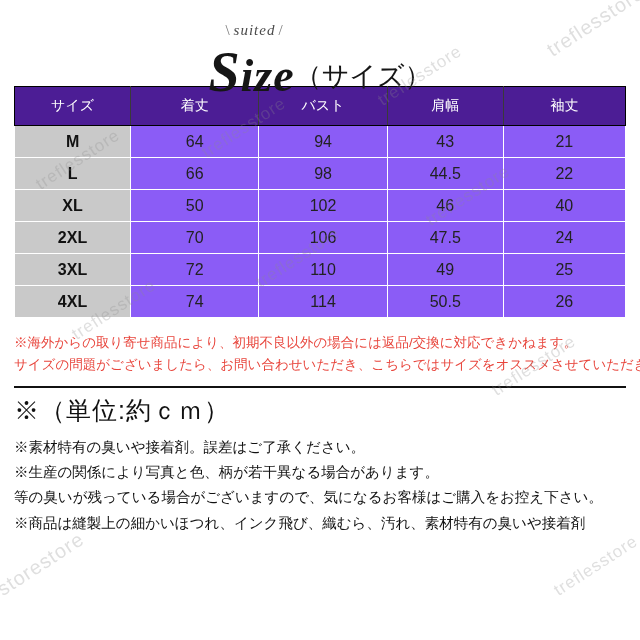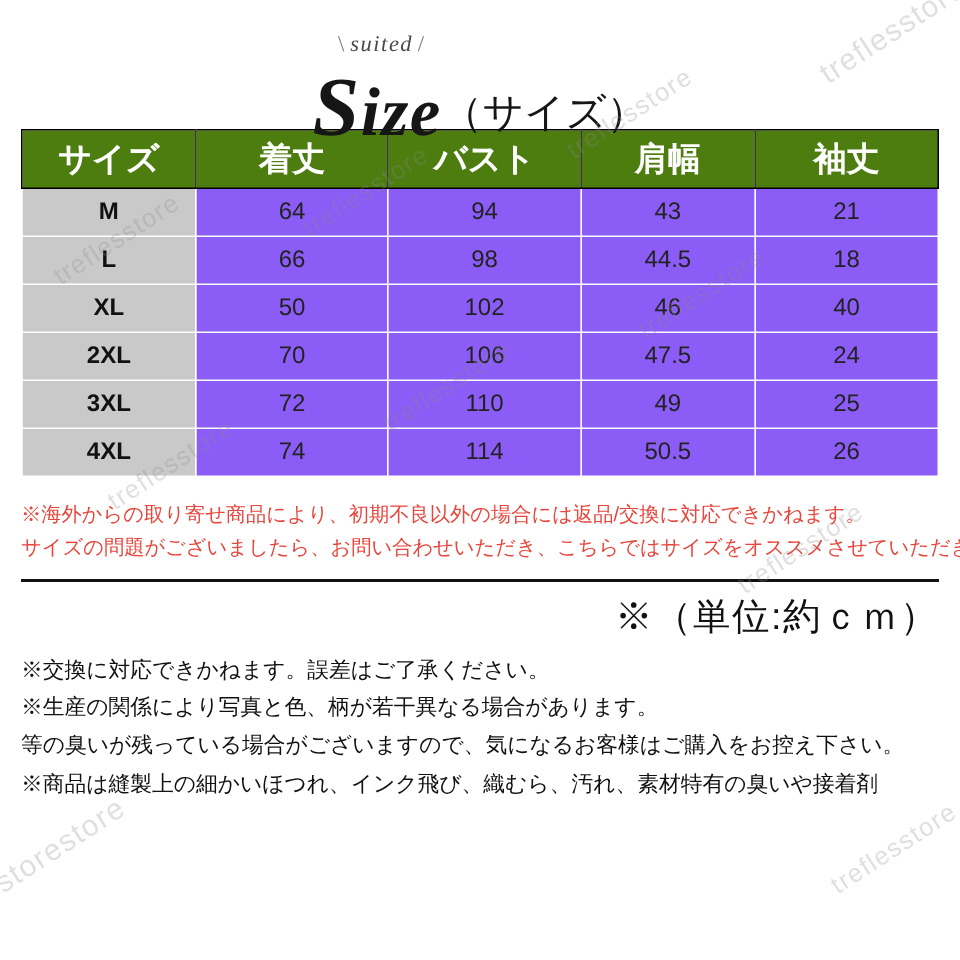--- a/index.html
+++ b/index.html
@@ -96,24 +96,24 @@
   }
   .size-table th,
   .size-table td {
     border: 1px solid #ffffff;
     text-align: center;
     font-size: 16px;
     height: 31px;
     padding: 0;
   }
   .size-table thead th {
-    background: #4d7c0f;
+    background: #4c1d95;
     color: #ffffff;
-    font-weight: bold;
-    font-size: 22px;
+    font-weight: normal;
+    font-size: 14px;
     height: 38px;
     border-color: #000000;
     border-right: 1px solid #3a3a3a;
   }
   .size-table thead th:last-child { border-right: 1px solid #000000; }
 
   .size-table tbody tr td:first-child {
     background: #c9c9c9;
     font-weight: bold;
     color: #111;
@@ -141,22 +141,21 @@
     border: none;
     border-top: 2px solid #111;
     margin: 9px 0 6px 0;
   }
 
   .unit-head {
     font-size: 25px;
     font-weight: normal;
     color: #111;
     letter-spacing: 1px;
-    margin: 4px 0 8px 16px;
-    text-align: right;
+    margin: 4px 0 8px 0;
   }
 
   .black-notes {
     font-size: 14.5px;
     line-height: 1.75;
     color: #111;
   }
   .black-notes .line { white-space: nowrap; }
 </style>
 </head>
@@ -209,21 +208,21 @@
         <td>64</td>
         <td>94</td>
         <td>43</td>
         <td>21</td>
       </tr>
       <tr>
         <td>L</td>
         <td>66</td>
         <td>98</td>
         <td>44.5</td>
-        <td>18</td>
+        <td>22</td>
       </tr>
       <tr>
         <td>XL</td>
         <td>50</td>
         <td>102</td>
         <td>46</td>
         <td>40</td>
       </tr>
       <tr>
         <td>2XL</td>
@@ -252,19 +251,19 @@
   <div class="red-notes">
     <div class="line">※海外からの取り寄せ商品により、初期不良以外の場合には返品/交換に対応できかねます。</div>
     <div class="line">サイズの問題がございましたら、お問い合わせいただき、こちらではサイズをオススメさせていただきます。</div>
   </div>
 
   <hr class="divider">
 
   <div class="unit-head">※（単位:約ｃｍ）</div>
 
   <div class="black-notes">
-    <div class="line">※交換に対応できかねます。誤差はご了承ください。</div>
+    <div class="line">※素材特有の臭いや接着剤。誤差はご了承ください。</div>
     <div class="line">※生産の関係により写真と色、柄が若干異なる場合があります。</div>
     <div class="line">等の臭いが残っている場合がございますので、気になるお客様はご購入をお控え下さい。</div>
     <div class="line">※商品は縫製上の細かいほつれ、インク飛び、織むら、汚れ、素材特有の臭いや接着剤</div>
   </div>
 
 </div>
 
 </body></html>

